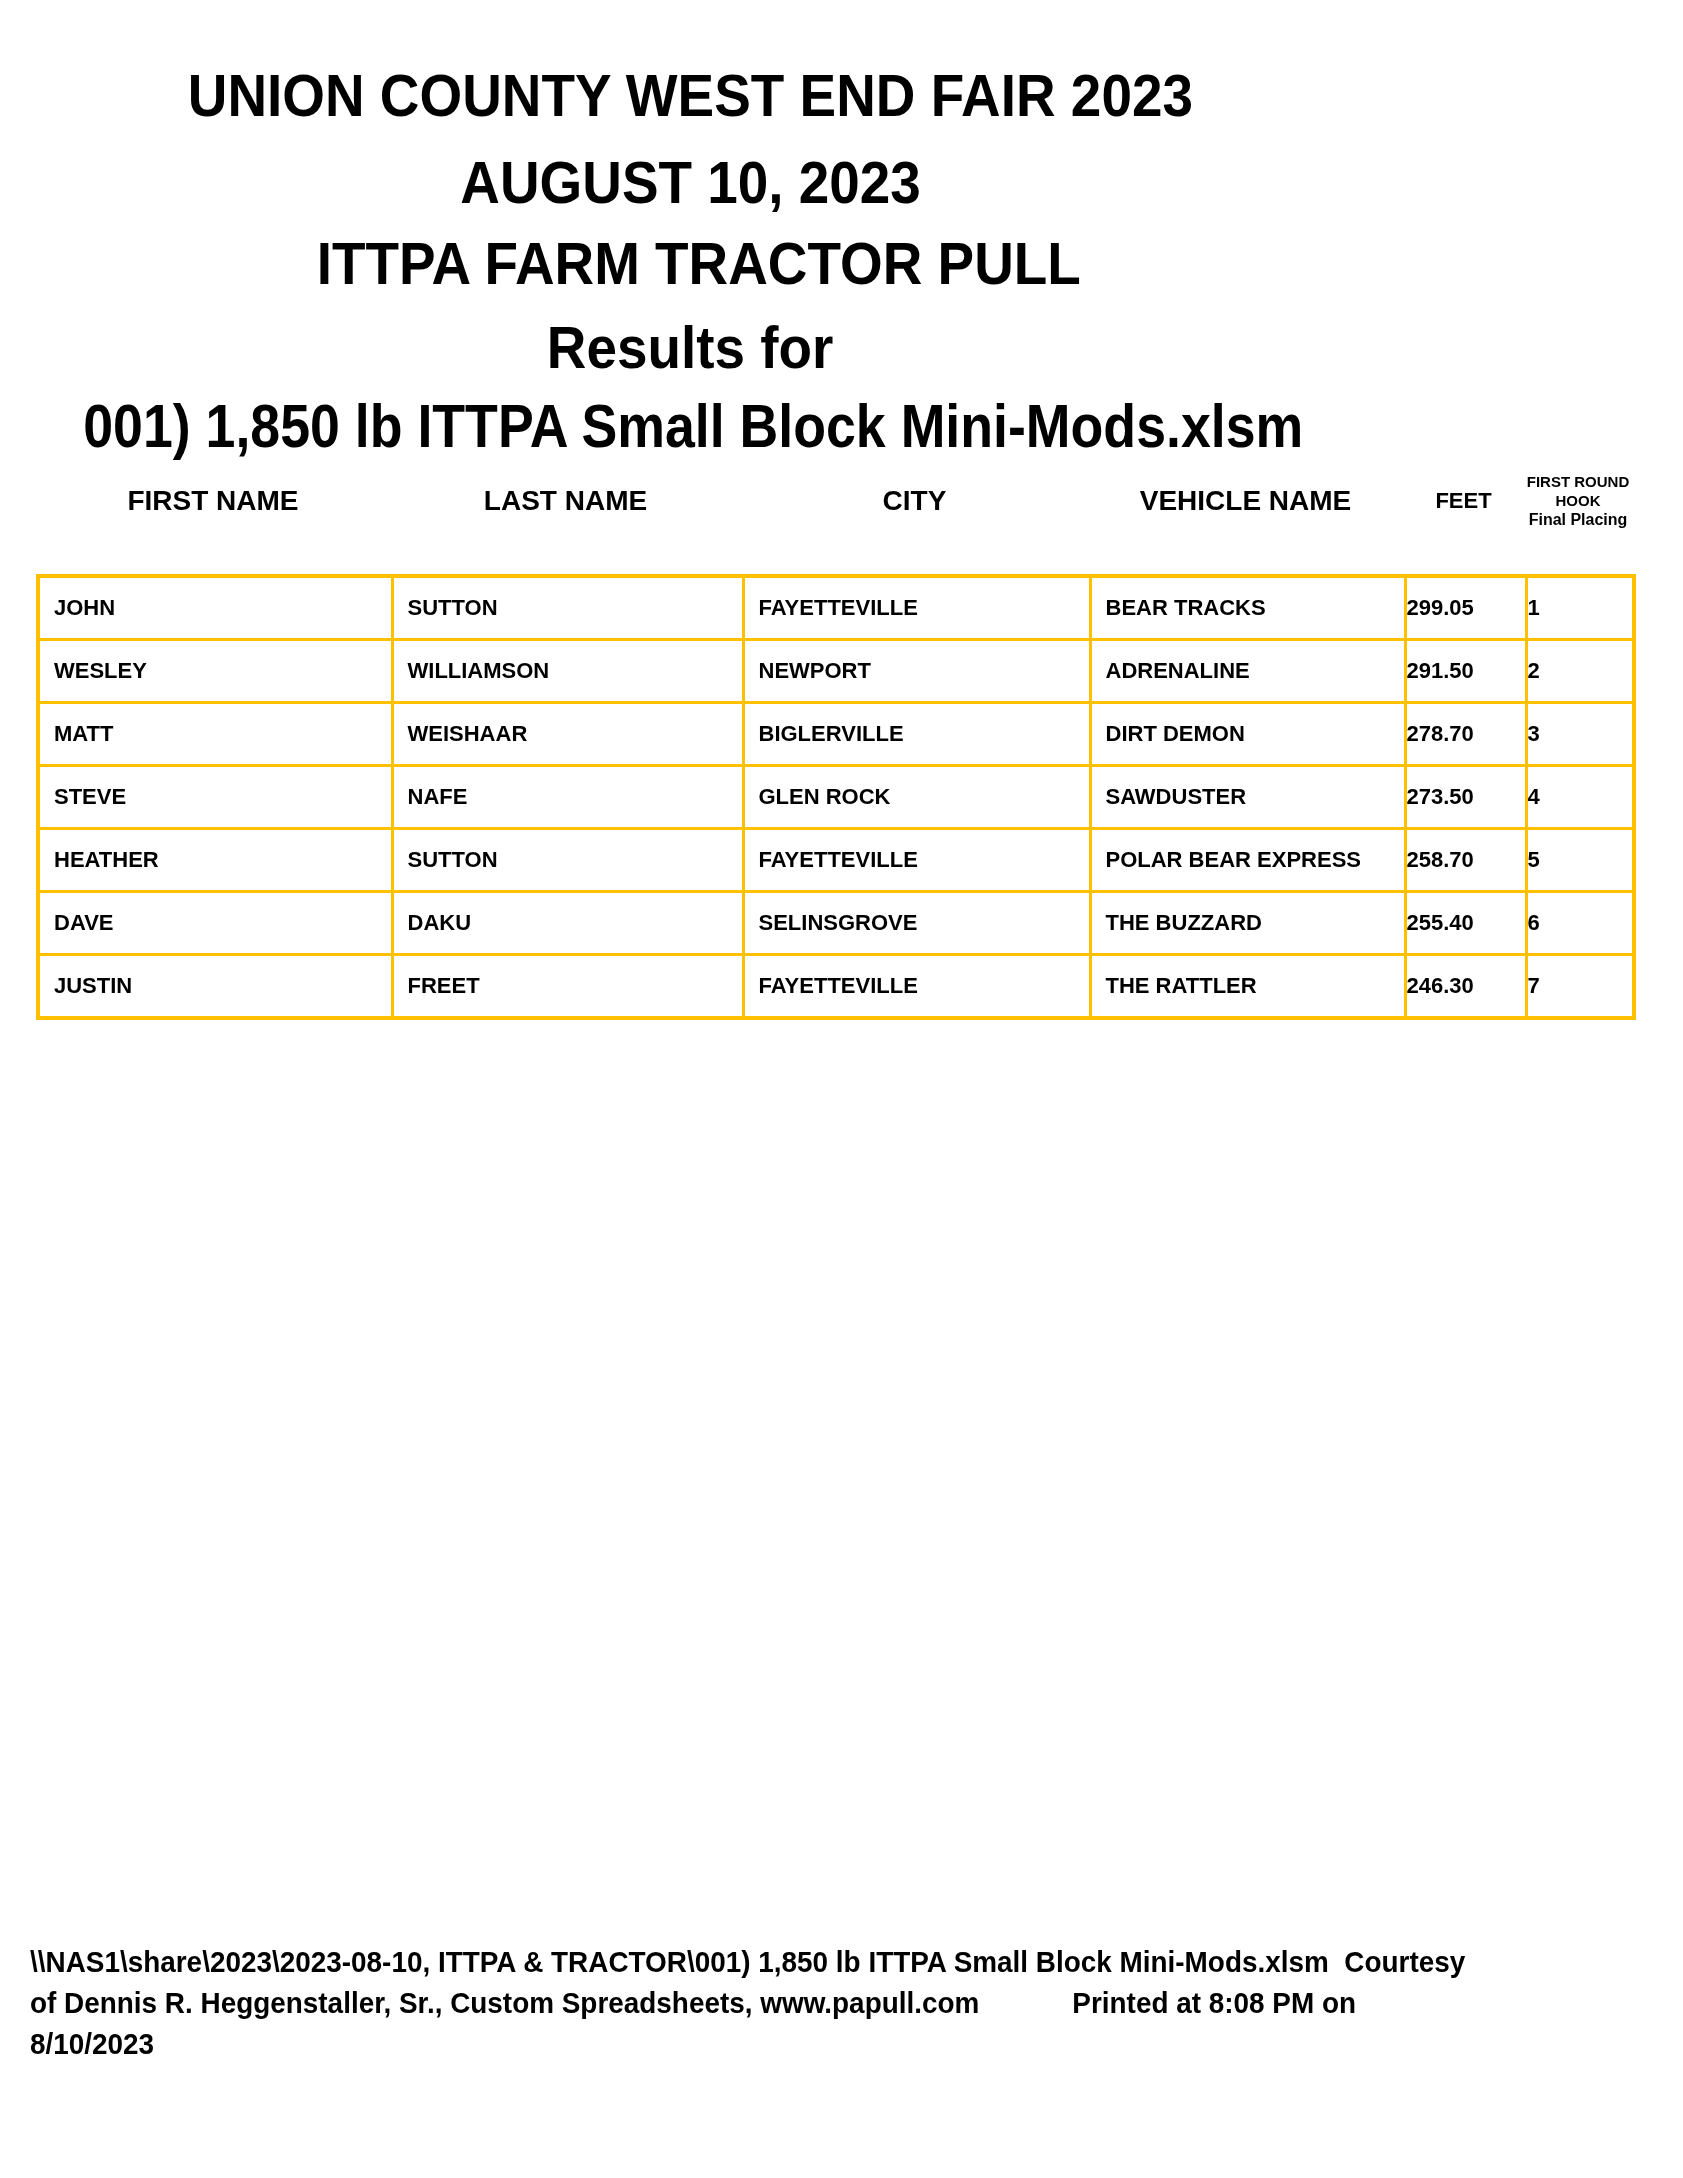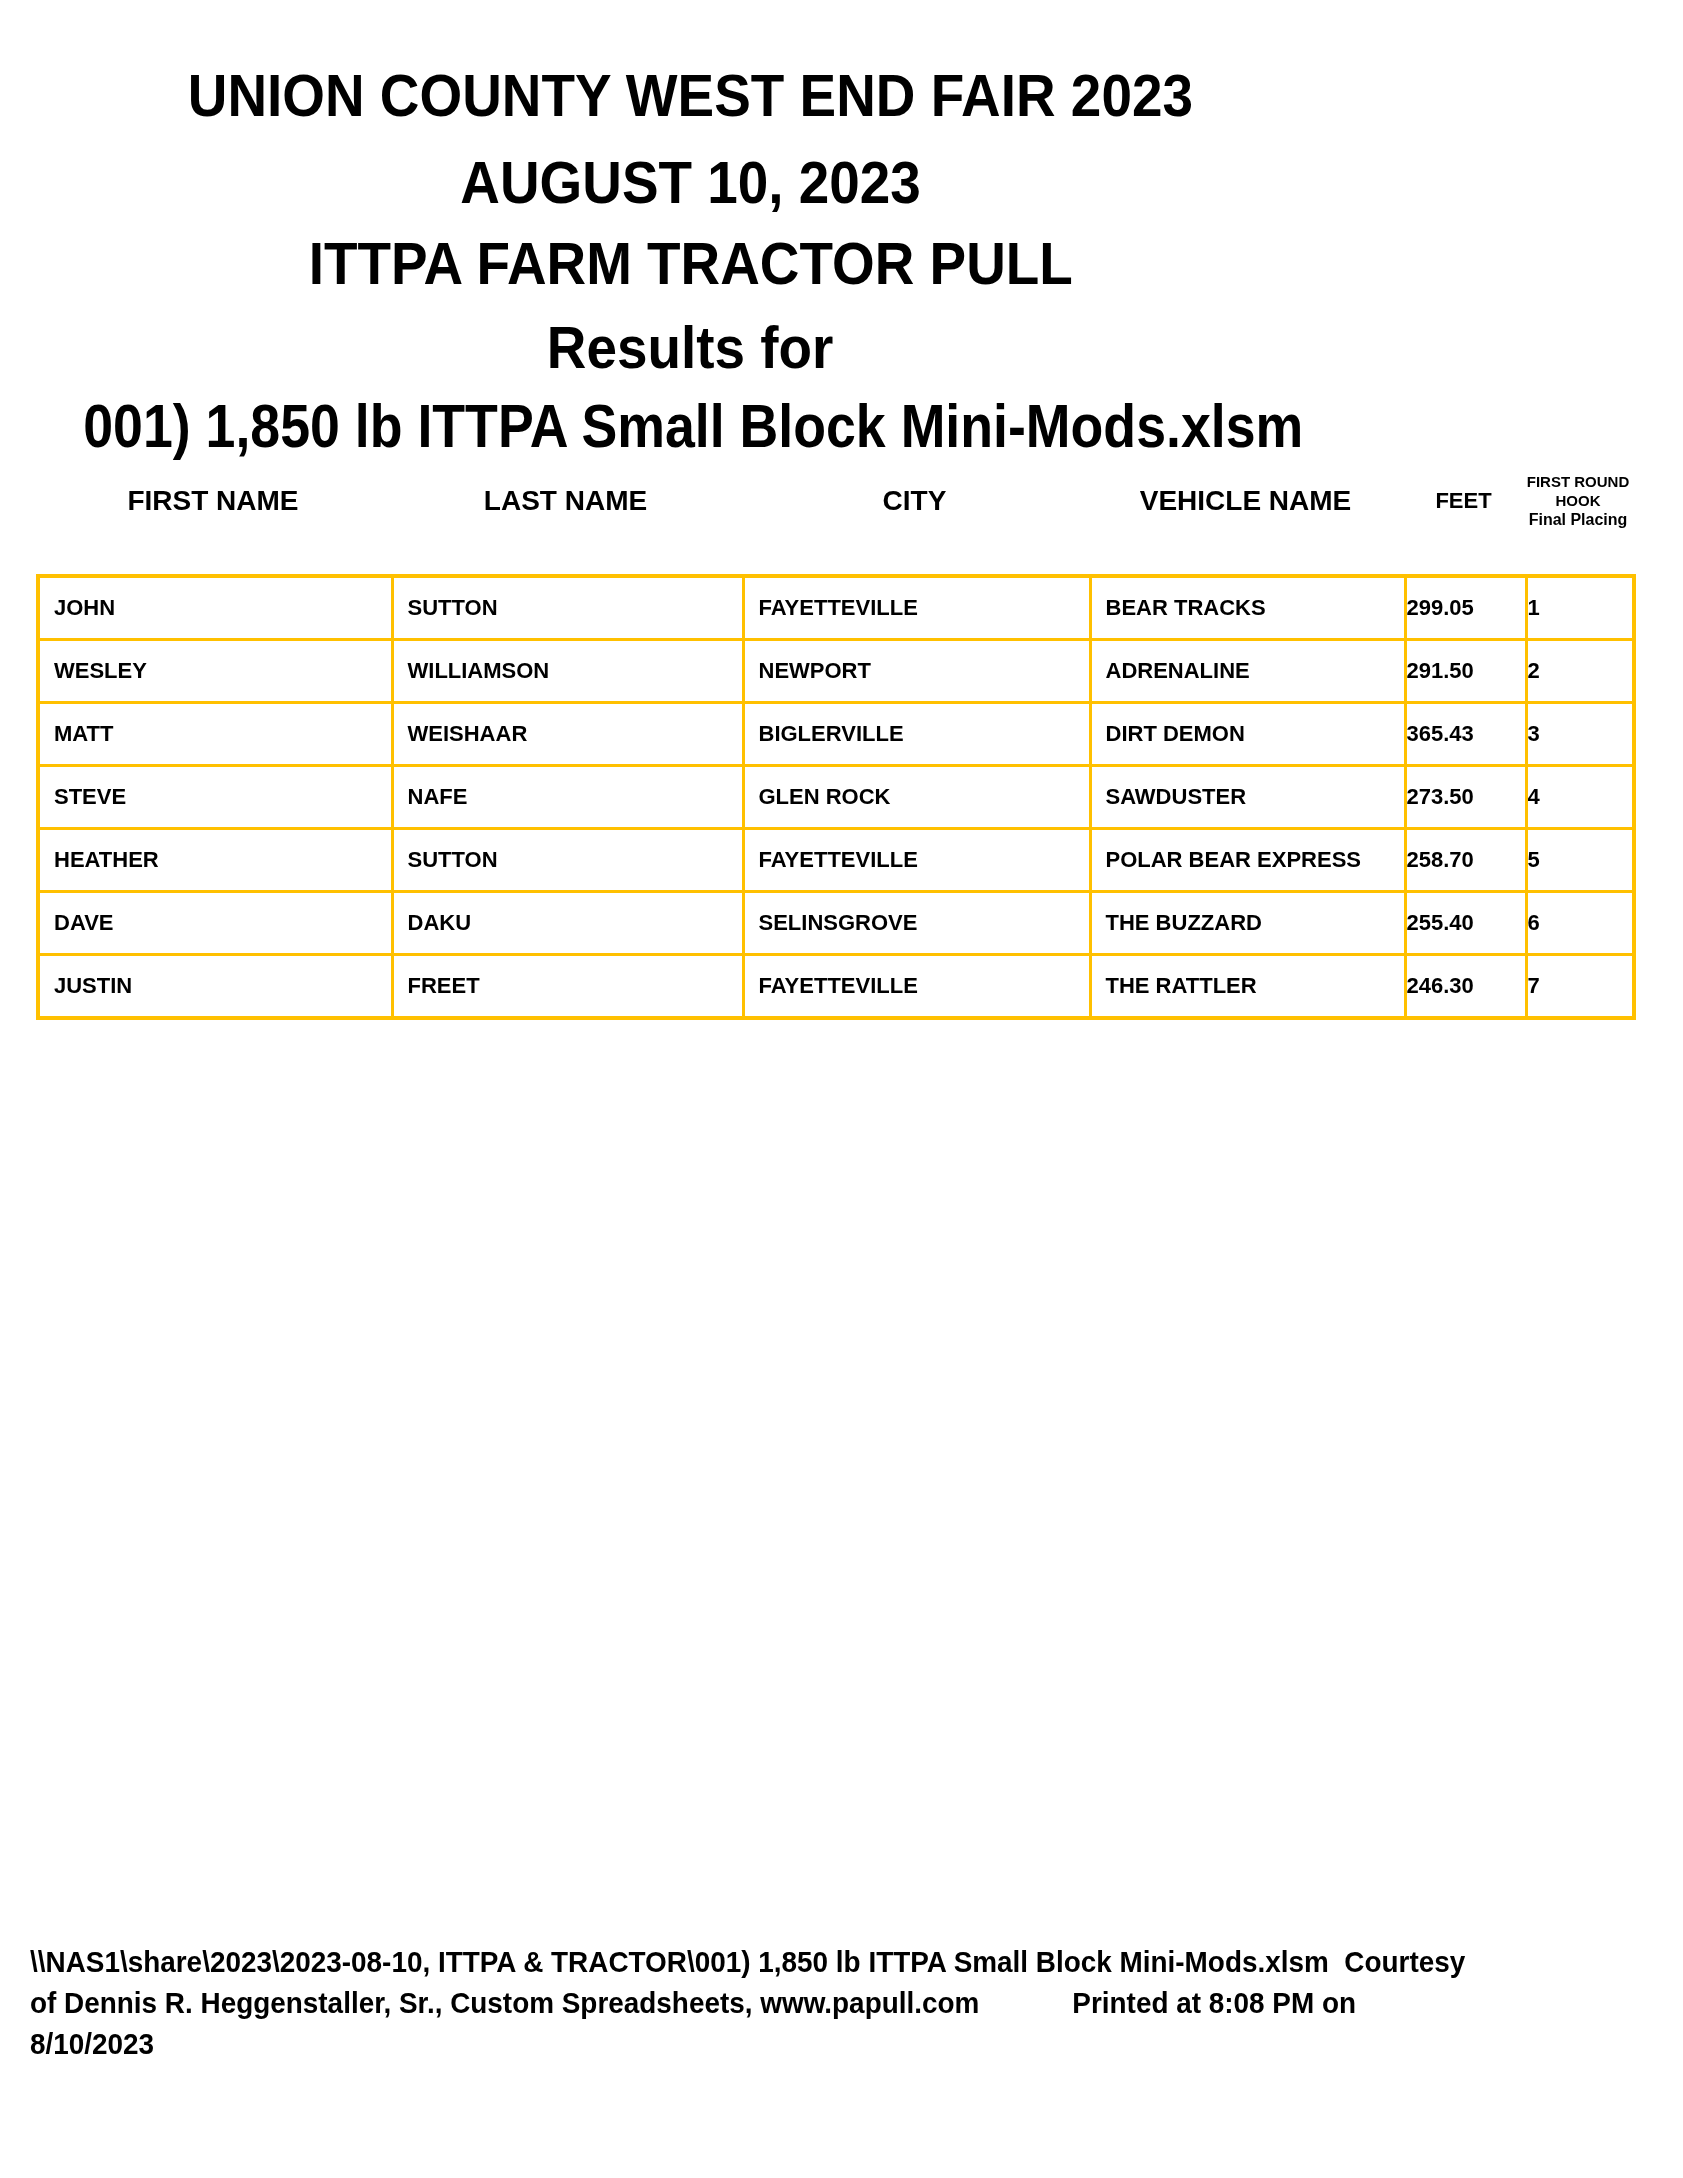--- a/index.html
+++ b/index.html
@@ -6,21 +6,21 @@
   body{
     width:1683px;height:2178px;position:relative;overflow:hidden;
     background:#ffffff;color:#000000;
     font-family:"Liberation Sans",sans-serif;font-weight:bold;
   }
   
   .title-line{position:absolute;left:0;width:1381px;text-align:center;white-space:nowrap;}
   .cond{display:inline-block;transform:scaleX(0.93);transform-origin:50% 50%;white-space:nowrap;}
   .t-event   {top:67px; font-size:59px;line-height:59px;}
   .t-date    {top:154px;font-size:59px;line-height:59px;}
-  .t-type    {top:235px;font-size:59px;line-height:59px;}
+  .t-type    {top:235px;font-size:59px;line-height:59px;margin-left:8px;}
   .t-results {top:319px;font-size:59px;line-height:59px;}
   .t-class   {top:395px;font-size:61px;line-height:63px;}
   .t-class .cond{transform:scaleX(0.88);}
   
   .cols-header{
     position:absolute;left:36px;top:457px;width:1596px;height:87px;
     display:grid;grid-template-columns:354px 351px 347px 315px 121px 108px;
     align-items:center;justify-items:center;text-align:center;
   }
   .col-h{font-size:28px;letter-spacing:0;}
@@ -91,21 +91,21 @@
       <td>NEWPORT</td>
       <td>ADRENALINE</td>
       <td class="num">291.50</td>
       <td class="num">2</td>
     </tr>
     <tr>
       <td>MATT</td>
       <td>WEISHAAR</td>
       <td>BIGLERVILLE</td>
       <td>DIRT DEMON</td>
-      <td class="num">365.43</td>
+      <td class="num">278.70</td>
       <td class="num">3</td>
     </tr>
     <tr>
       <td>STEVE</td>
       <td>NAFE</td>
       <td>GLEN ROCK</td>
       <td>SAWDUSTER</td>
       <td class="num">273.50</td>
       <td class="num">4</td>
     </tr>

